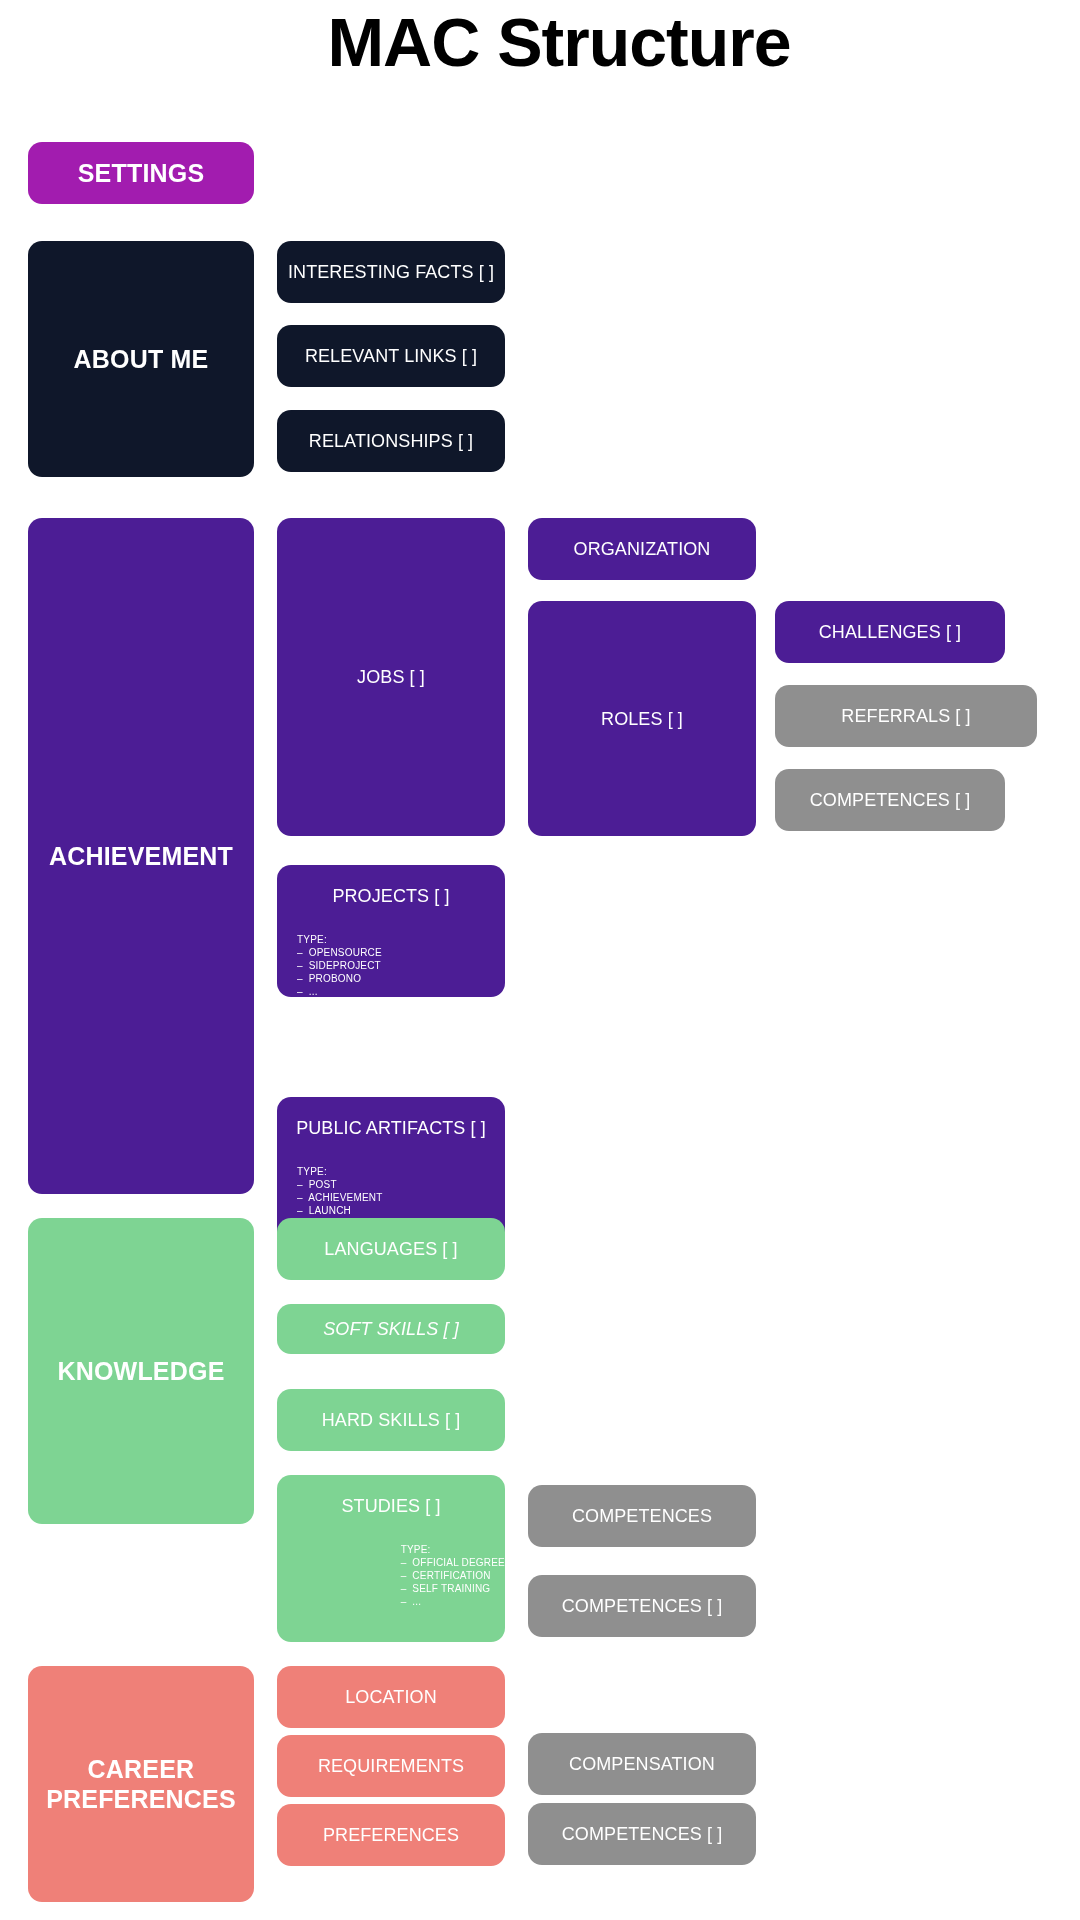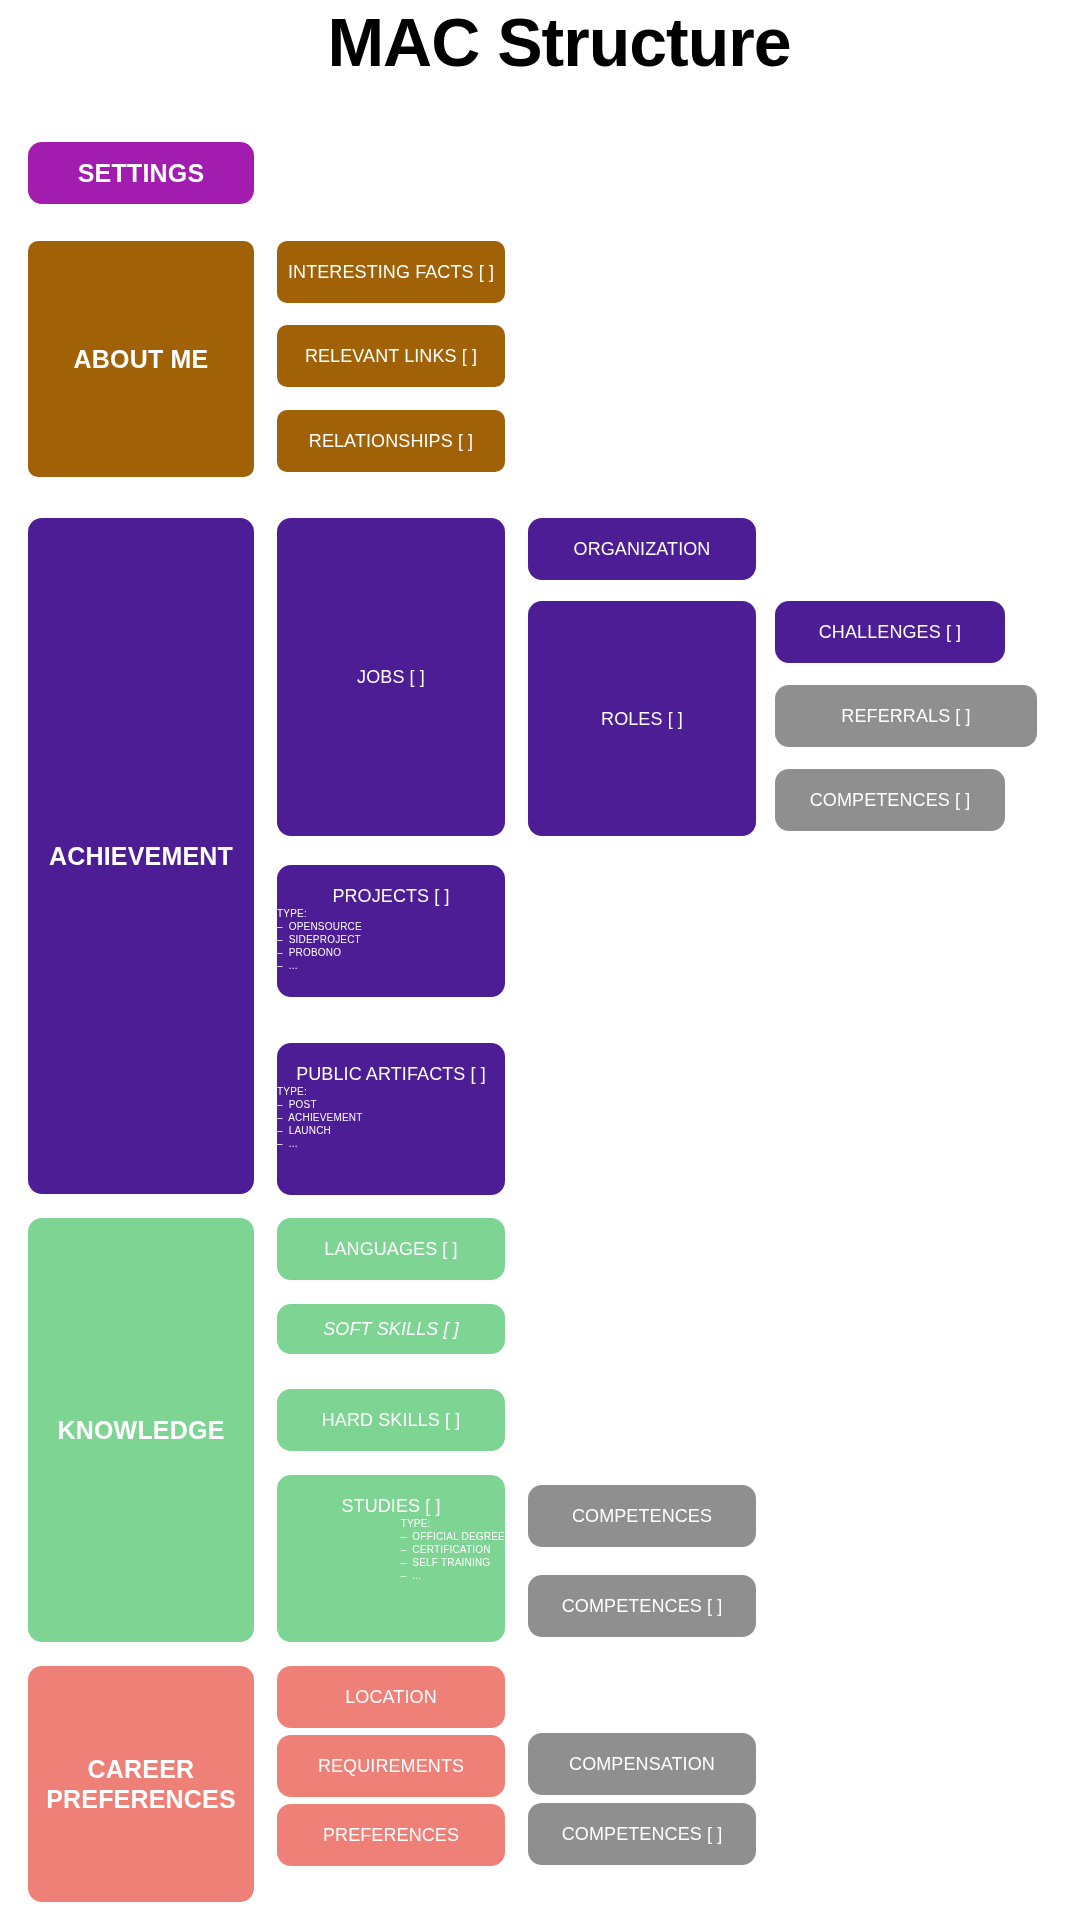--- a/index.html
+++ b/index.html
@@ -67,38 +67,38 @@
   
   .with-list {
     justify-content: flex-start;
     align-items: flex-start;
     padding-top: 20px;
   }
   .with-list .box-label {
     text-align: center;
   }
   .type-list {
-    margin-top: 0;
-    padding-left: 0;
+    margin-top: 26px;
+    padding-left: 20px;
     text-align: left;
     font-size: 10px;
     line-height: 13px;
     font-weight: normal;
     letter-spacing: 0.2px;
   }
   .type-list .type-head {
     display: block;
   }
   .type-list .type-item {
     display: block;
     white-space: pre;
   }
 
   .settings  { background: #a21caf; }
-  .blue      { background: #a16207; border-radius: 10px; }
+  .blue      { background: #0f172a; }
   .orange    { background: #4c1d95; }
   .green     { background: #7ed493; }
   .red       { background: #ef8078; }
   .grey      { background: #8f8f8f; }
 </style>
 </head>
 <body>
 
 <div id="page-title">MAC Structure</div>
 
@@ -150,32 +150,32 @@
   <span class="box-label">PROJECTS [ ]</span>
   <div class="type-list">
     <span class="type-head">TYPE:</span>
     <span class="type-item">–  OPENSOURCE</span>
     <span class="type-item">–  SIDEPROJECT</span>
     <span class="type-item">–  PROBONO</span>
     <span class="type-item">–  ...</span>
   </div>
 </div>
 
-<div class="box chip orange with-list" style="left:277px; top:1043px; width:228px; height:152px;">
+<div class="box chip orange with-list" style="left:277px; top:1097px; width:228px; height:152px;">
   <span class="box-label">PUBLIC ARTIFACTS [ ]</span>
   <div class="type-list">
     <span class="type-head">TYPE:</span>
     <span class="type-item">–  POST</span>
     <span class="type-item">–  ACHIEVEMENT</span>
     <span class="type-item">–  LAUNCH</span>
     <span class="type-item">–  ...</span>
   </div>
 </div>
 
-<div class="box cat green" style="left:28px; top:1218px; width:226px; height:424px;">
+<div class="box cat green" style="left:28px; top:1218px; width:226px; height:306px;">
   <span class="box-label">KNOWLEDGE</span>
 </div>
 
 <div class="box chip green" style="left:277px; top:1218px; width:228px; height:62px;">
   <span class="box-label">LANGUAGES [ ]</span>
 </div>
 <div class="box chip green" style="left:277px; top:1304px; width:228px; height:50px;font-style:italic;">
   <span class="box-label">SOFT SKILLS [ ]</span>
 </div>
 <div class="box chip green" style="left:277px; top:1389px; width:228px; height:62px;">

